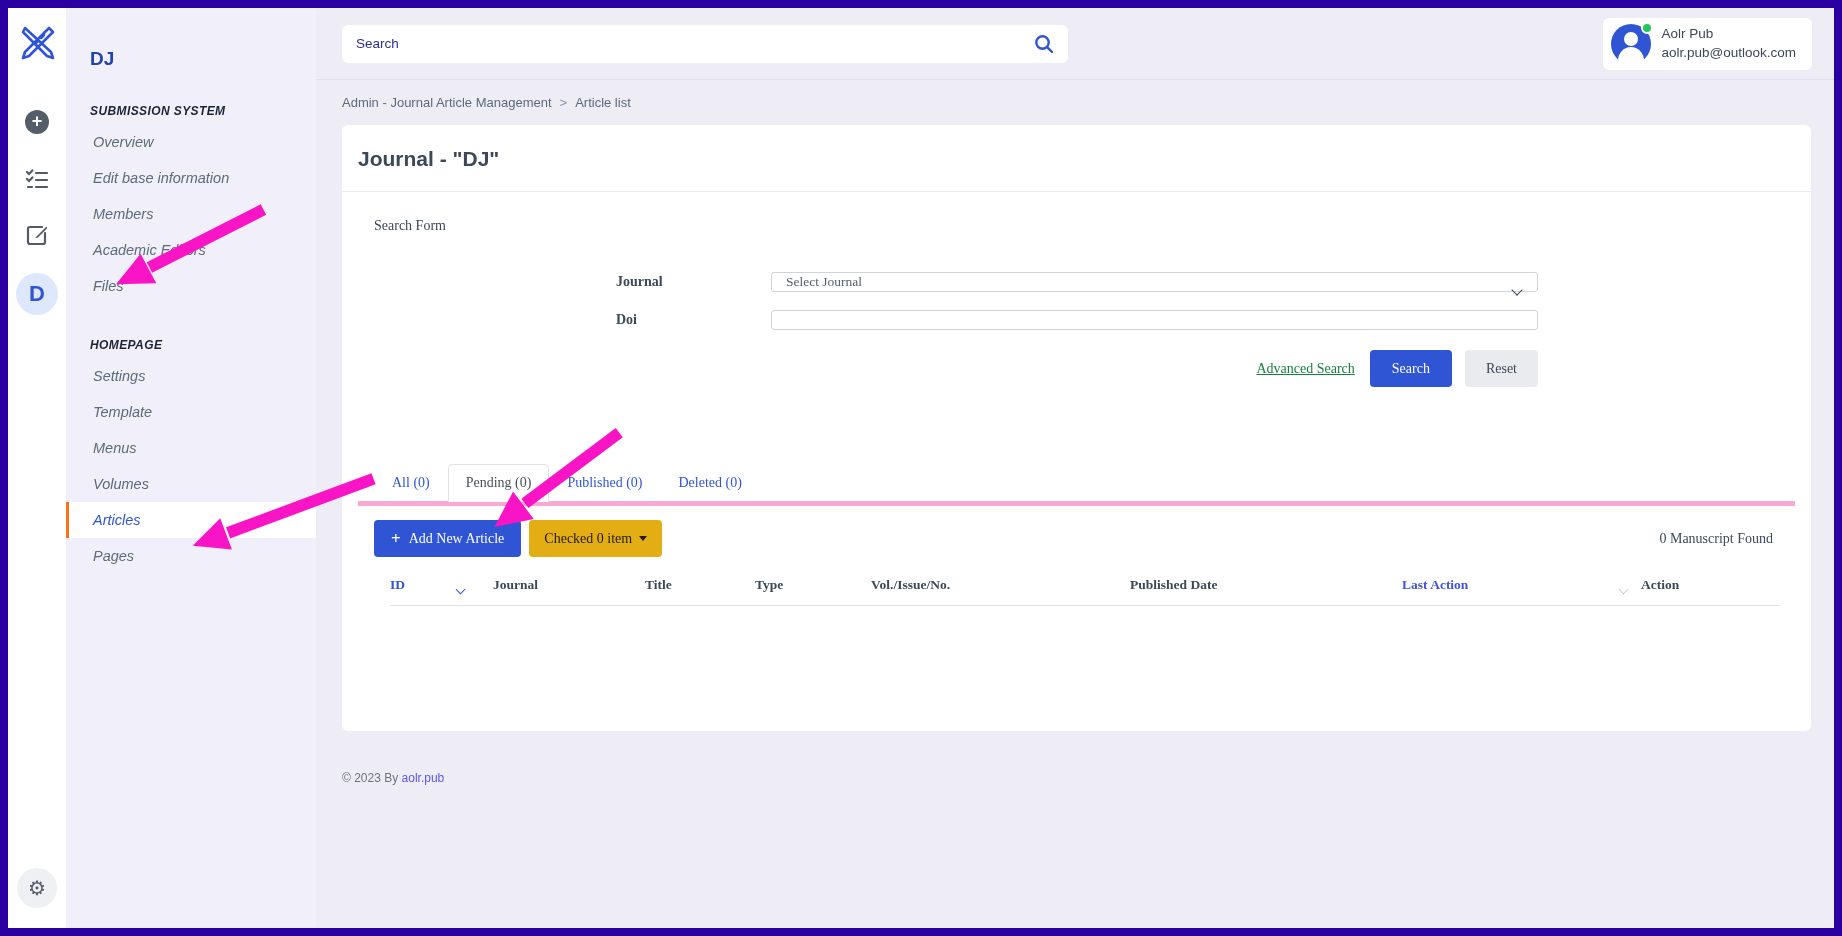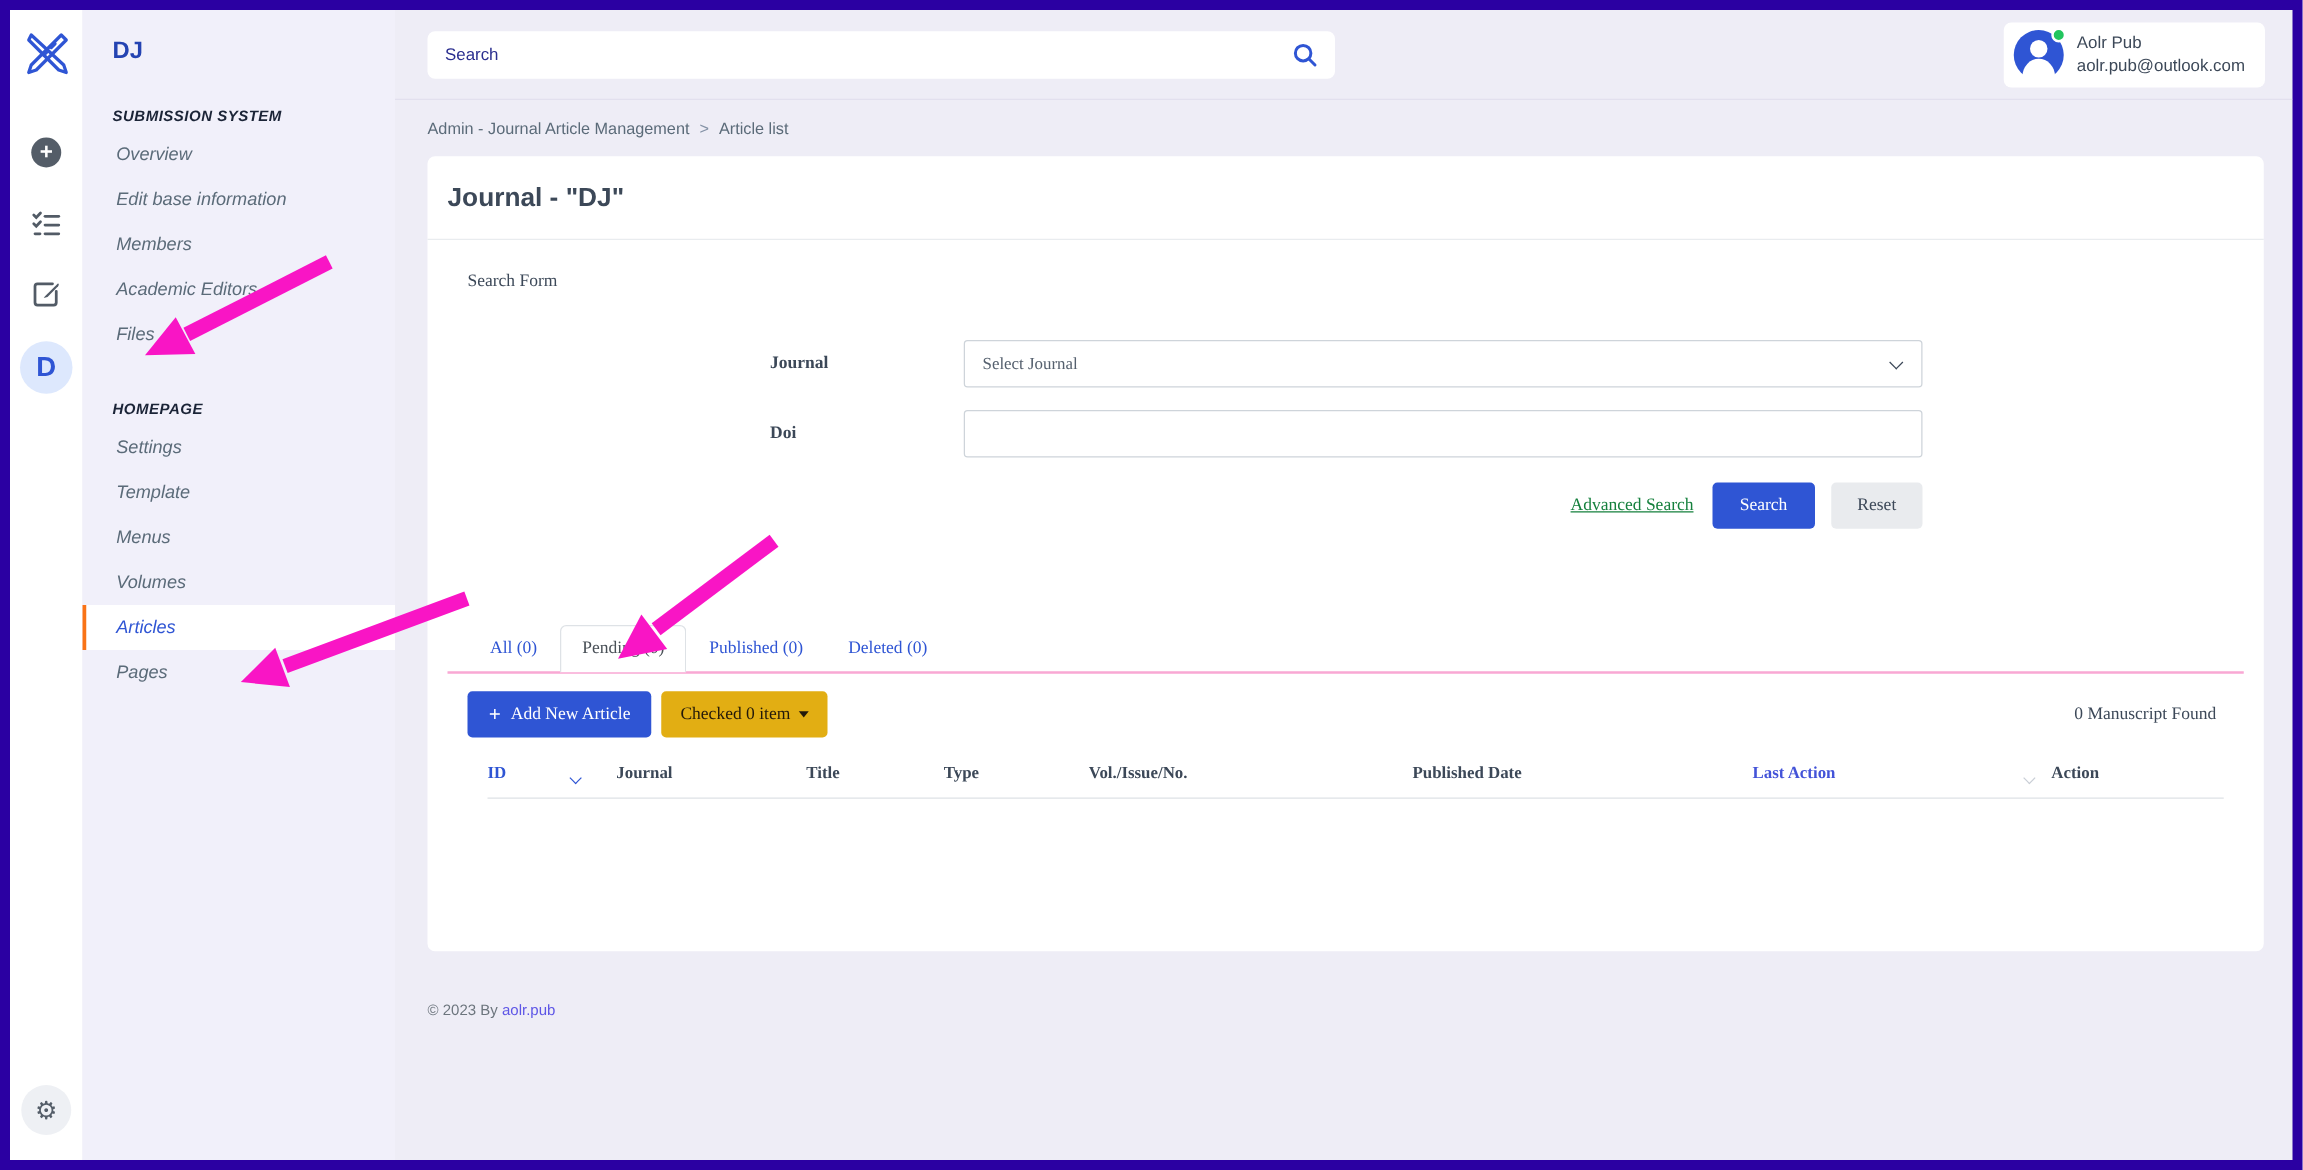--- a/index.html
+++ b/index.html
@@ -10,21 +10,21 @@
   
   .rail { width:58px; background:#ffffff; display:flex; flex-direction:column; align-items:center; flex-shrink:0; padding:14px 0 20px 0; }
   .rail-logo { width:40px; height:40px; }
   .rail-ico { margin-top:34px; color:#525b66; display:flex; align-items:center; justify-content:center; cursor:pointer; }
   .rail-ico:first-of-type { margin-top:48px; }
   .plus-circle { width:24px; height:24px; border-radius:50%; background:#545d68; color:#fff; font-size:18px; line-height:22px; text-align:center; font-weight:bold; }
   .d-avatar { width:42px; height:42px; border-radius:50%; background:#dde8fd; color:#2f55d4; font-size:22px; font-weight:bold; display:flex; align-items:center; justify-content:center; margin-top:26px; }
   .gear-wrap { margin-top:auto; width:40px; height:40px; border-radius:50%; background:#eef0f4; display:flex; align-items:center; justify-content:center; font-size:20px; color:#545d68; cursor:pointer; }
 
   
-  .sidebar { width:250px; background:#f1f0fa; flex-shrink:0; padding-top:22px; }
+  .sidebar { width:250px; background:#f1f0fa; flex-shrink:0; padding-top:40px; }
   .sb-title { color:#2443b2; font-size:19px; font-weight:bold; padding:0 0 0 24px; }
   .sb-section { margin-top:34px;font-style:italic; }
   .sb-sec-title { font-size:12px; font-weight:bold; color:#1b2437; letter-spacing:.4px; padding:0 0 6px 24px; }
   .sb-item { font-size:14.5px; color:#5b6b79; padding:10px 0 10px 24px; cursor:pointer; border-left:3px solid transparent; }
   .sb-item.active { background:#ffffff; border-left:3px solid #f97316; color:#2f55d4; }
 
   
   .main { flex:1; display:flex; flex-direction:column; overflow:hidden; }
   .topbar { height:72px; border-bottom:1px solid #e2e0ee; display:flex; align-items:center; padding:0 22px 0 26px; flex-shrink:0; }
   .search-wrap { position:relative; width:726px; }
@@ -46,31 +46,31 @@
   
   .card { background:#fff; border-radius:6px; margin:2px 23px 0 26px; min-height:606px; }
   .card-header { padding:22px 16px 20px 16px; border-bottom:1px solid #e9ecef; }
   .page-title { font-size:21px; font-weight:bold; color:#3c4858; }
   .card-body { padding:26px 16px 4px 16px;font-family:Liberation Serif, serif; }
   .form-label-head { font-size:14px; color:#3c4858; padding-left:16px; }
 
   .sform { margin:38px 0 0 258px; width:922px; }
   .frow { display:flex; align-items:center; margin-bottom:18px; }
   .flabel { width:155px; font-size:14px; font-weight:600; color:#3c4858; flex-shrink:0; }
-  .fctl { flex:1; height:38px; border:1px solid #ced4da; border-radius:3px; background:#fff; font-size:13.5px; color:#55606e; padding:0 14px; display:flex; align-items:center; position:relative; }
+  .fctl { flex:1; height:20px; border:1px solid #ced4da; border-radius:3px; background:#fff; font-size:13.5px; color:#55606e; padding:0 14px; display:flex; align-items:center; position:relative; }
   input.fctl { outline:none; font-family:inherit; }
   .chev { width:8px; height:8px; border-right:1.6px solid #3c4858; border-bottom:1.6px solid #3c4858; transform:rotate(45deg); position:absolute; right:16px; top:13px; }
   .btn-row { display:flex; align-items:center; justify-content:flex-end; gap:13px; margin-top:20px; }
   .adv-link { font-size:14px; color:#15803d; text-decoration:underline; cursor:pointer; margin-right:2px; }
   .btn { height:37px; border:none; border-radius:4px; font-size:14px; cursor:pointer; font-family:inherit; }
   .btn-primary { background:#2f55d4; color:#fff; padding:0 22px; }
   .btn-light { background:#e9ebee; color:#3c4858; padding:0 21px; }
 
   
-  .tabs { display:flex; align-items:flex-start; margin-top:76px; border-bottom:2px solid #f9a8d4; padding-left:16px; }
+  .tabs { display:flex; align-items:flex-start; margin-top:76px; border-bottom:5px solid #f9a8d4; padding-left:16px; }
   .tab { font-size:14px; color:#2f55d4; padding:10px 17px; cursor:pointer; position:relative; top:1px; border:1px solid transparent; }
   .tab.active { background:#fff; color:#495057; border-color:#dee2e6 #dee2e6 #fff #dee2e6; border-radius:5px 5px 0 0; }
 
   .toolbar { display:flex; align-items:center; margin:14px 0 0 16px; padding-right:22px; }
   .btn-add { background:#2f55d4; color:#fff; padding:0 17px; display:flex; align-items:center; gap:8px; }
   .btn-add .plus { font-size:17px; font-weight:bold; }
   .btn-checked { background:#e2ae13; color:#23190a; padding:0 15px; margin-left:8px; display:flex; align-items:center; gap:7px; }
   .caret { width:0; height:0; border-left:4px solid transparent; border-right:4px solid transparent; border-top:5px solid #23190a; }
   .found { margin-left:auto; font-size:14px; color:#3c4858; }
 

